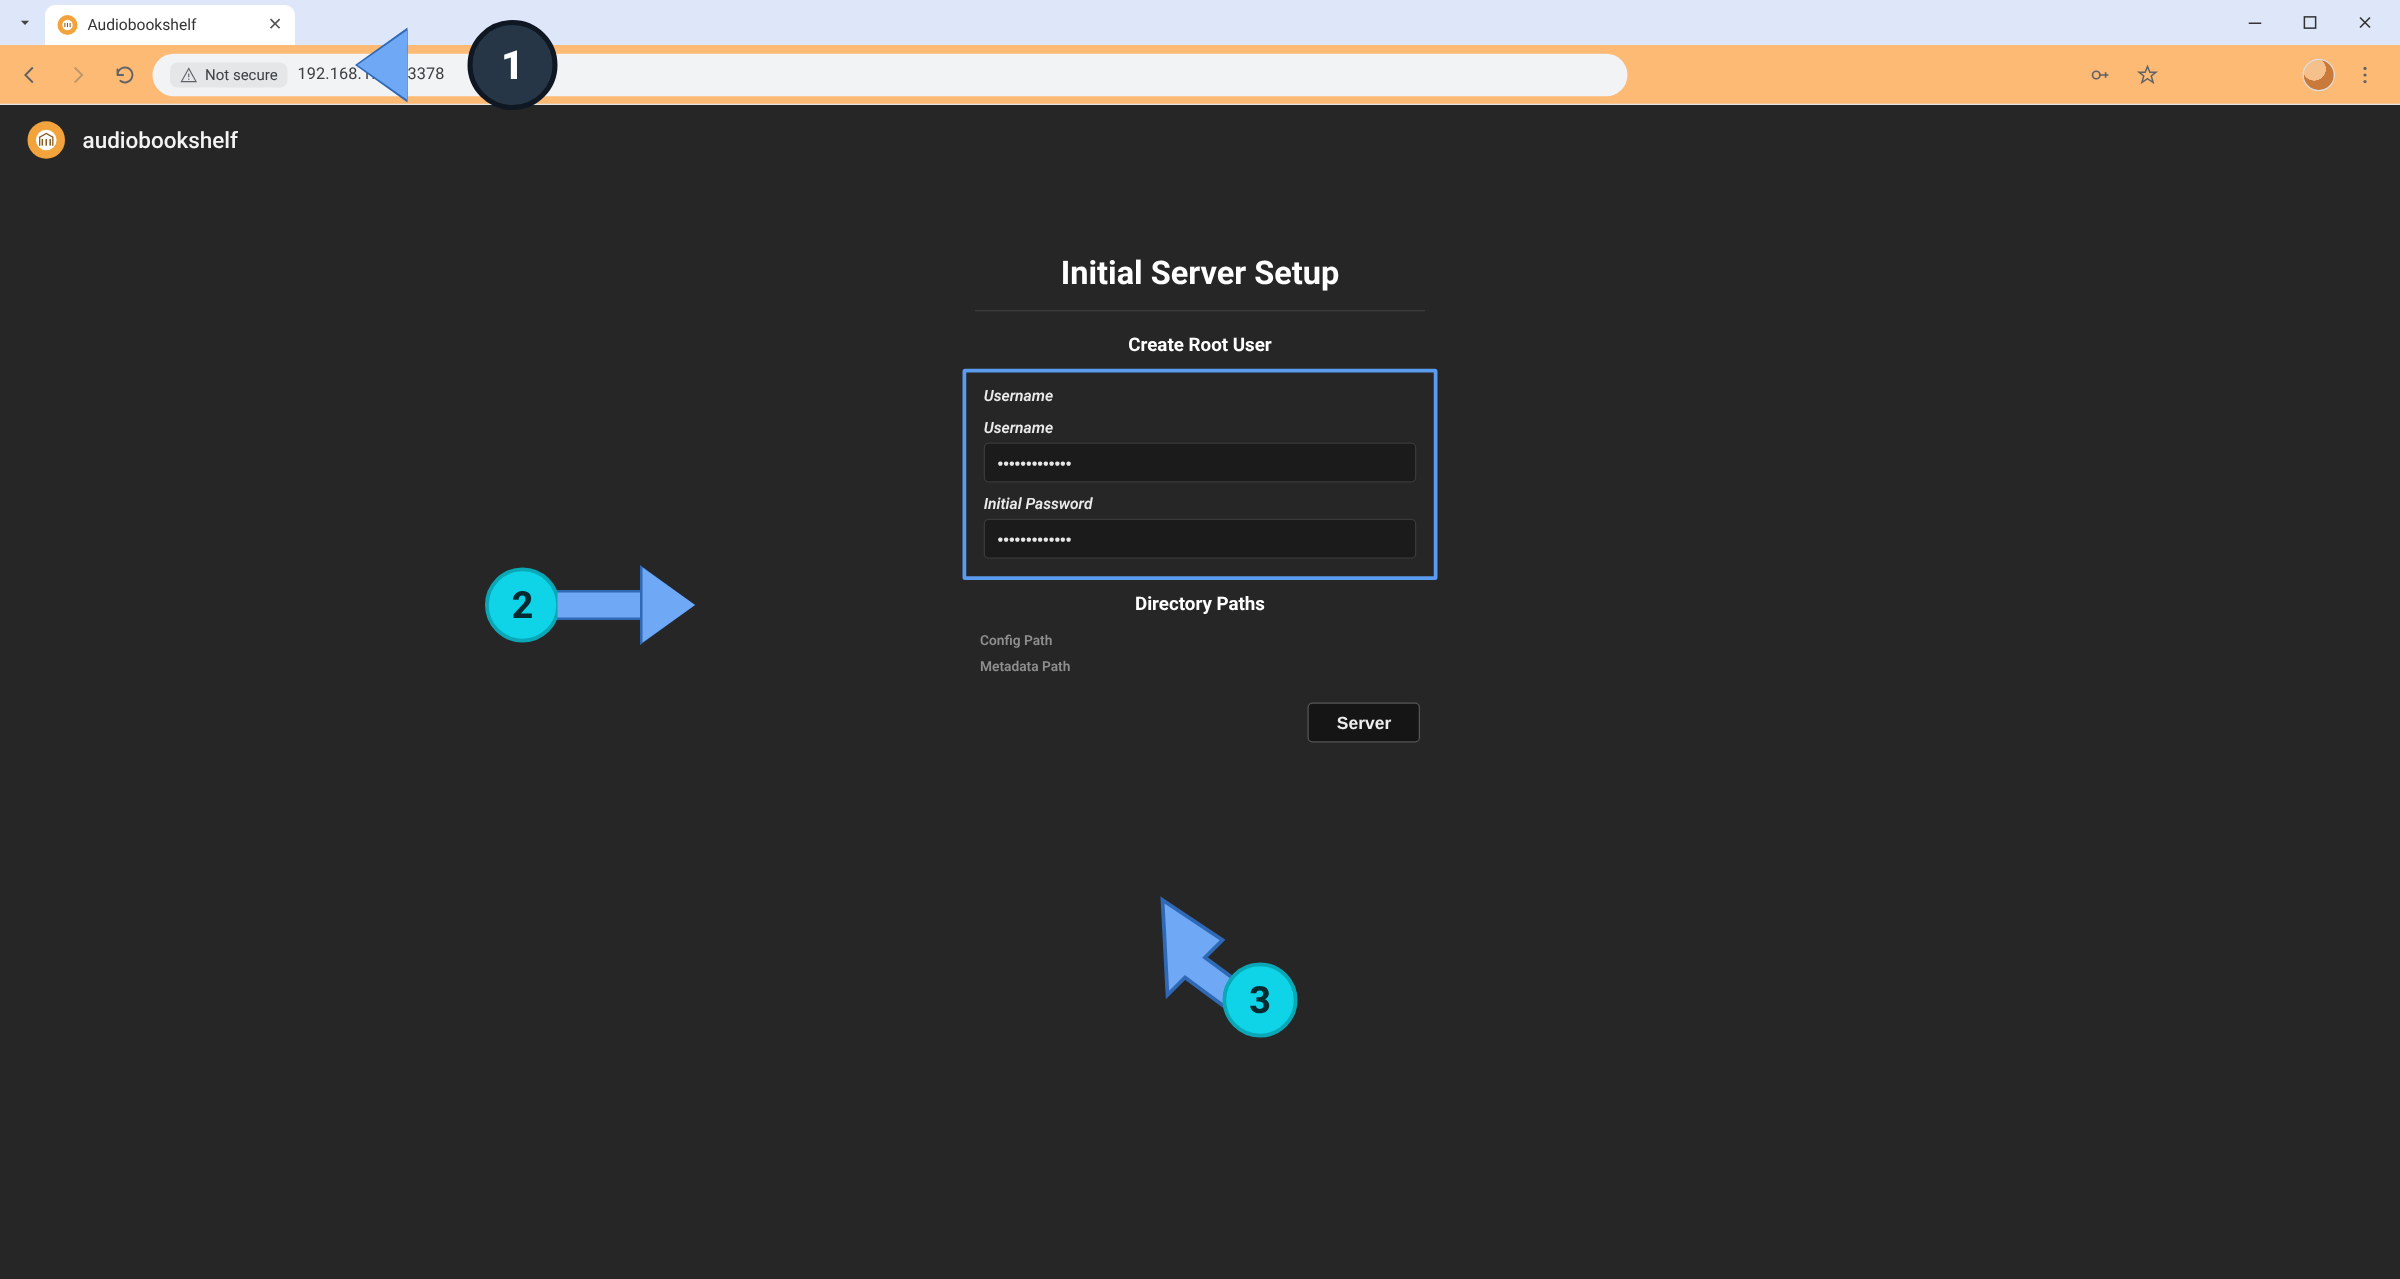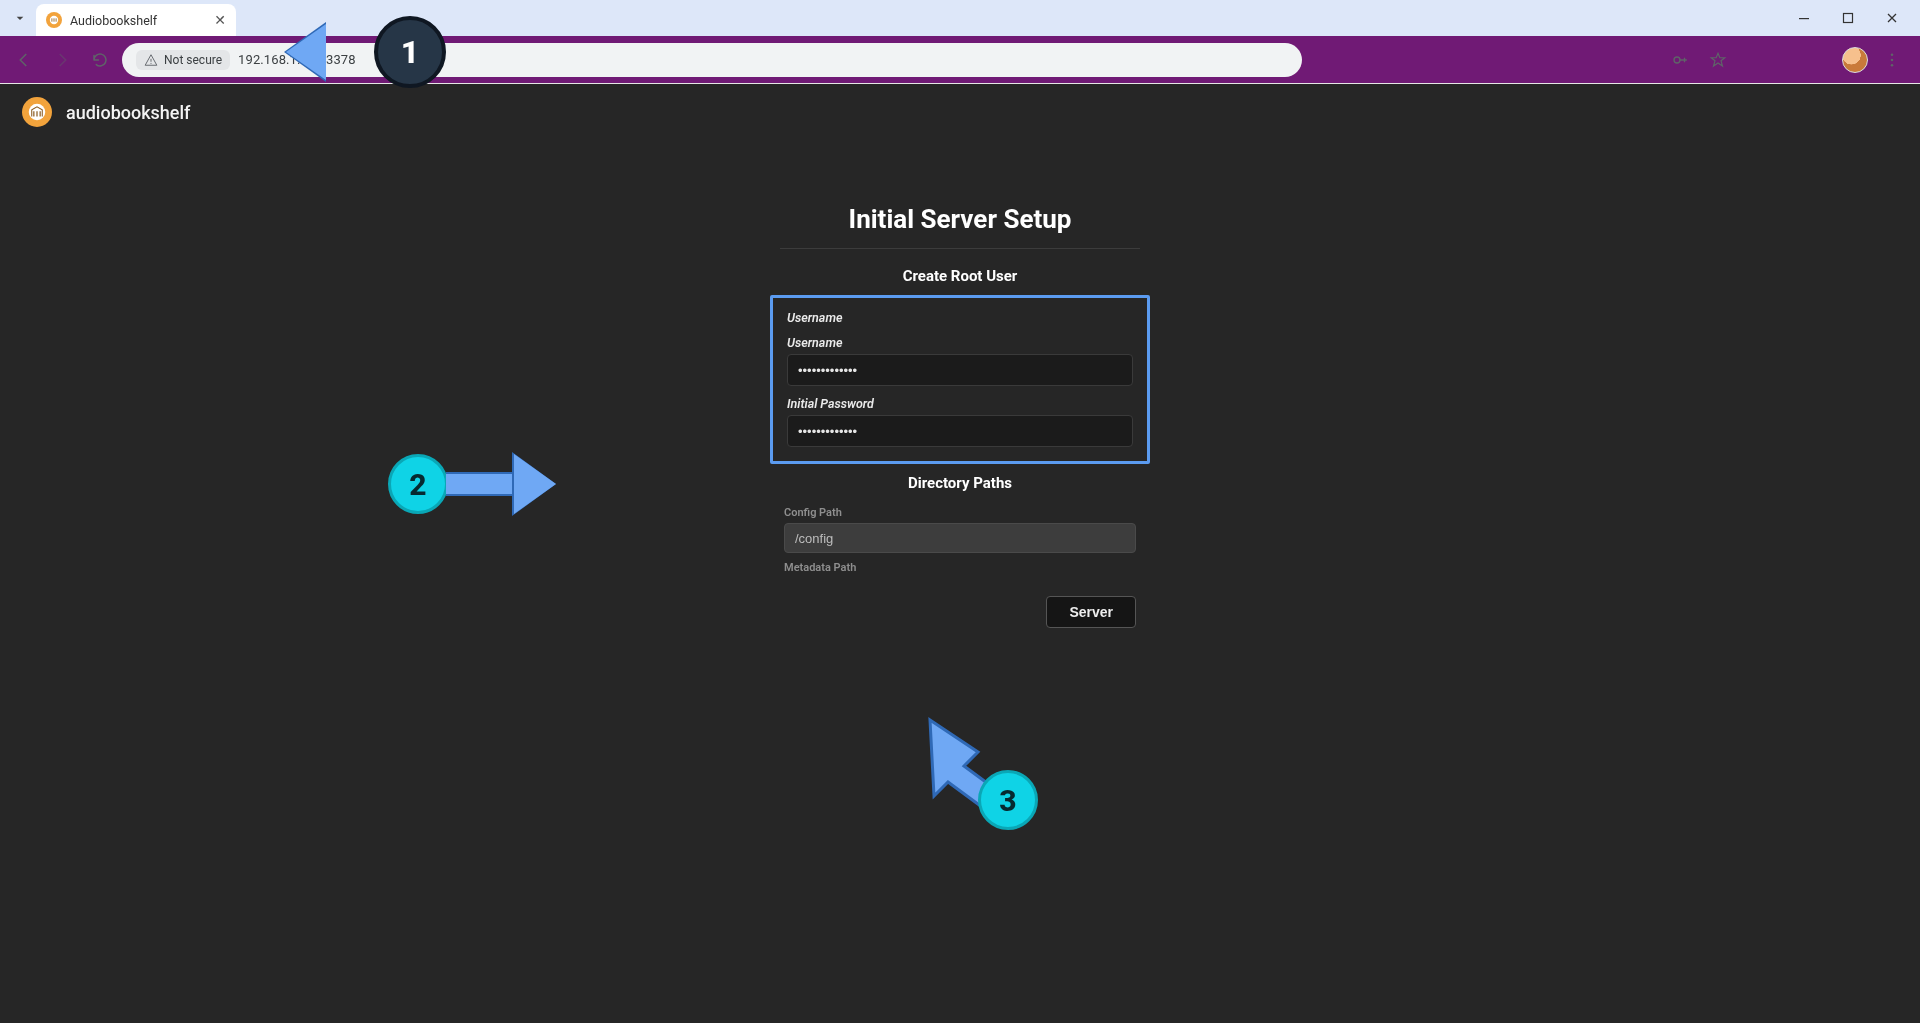--- a/index.html
+++ b/index.html
@@ -49,21 +49,21 @@
   .tab .tab-title { flex: 1; }
   .tab .tab-close { color: #555; font-size: 14px; line-height: 1; cursor: pointer; }
   .window-controls {
     position: absolute; right: 6px; top: 0; height: 36px;
     display: flex; align-items: center; gap: 0;
   }
   .wc-btn { width: 44px; height: 30px; display: flex; align-items: center; justify-content: center; color: #333; }
   .wc-btn svg { width: 12px; height: 12px; }
 
   .toolbar {
-    background: #701a75;
+    background: #fdba74;
     height: 48px;
     display: flex;
     align-items: center;
     padding: 0 8px;
     gap: 6px;
     border-bottom: 1px solid #e6e6e6;
   }
   .nav-btn {
     width: 32px; height: 32px; border-radius: 50%;
     display: flex; align-items: center; justify-content: center;
@@ -376,21 +376,20 @@
       <input class="text-input" type="password" value="•••••••••••••" style="">
 
       <div class="field-label" style="margin-top:10px">Initial Password</div>
       <input class="text-input" type="password" value="•••••••••••••" style="">
     </div>
 
     <div class="section-title" style="margin-top:10px">Directory Paths</div>
 
     <div class="paths-box">
       <div class="path-label">Config Path</div>
-      <input class="path-input" type="text" readonly="" value="/config" style="">
 
       <div class="path-label">Metadata Path</div>
     </div>
 
     <div class="submit-row">
       <button class="submit-btn">Server</button>
     </div>
   </div>
 
   <div class="anno arrow2">

